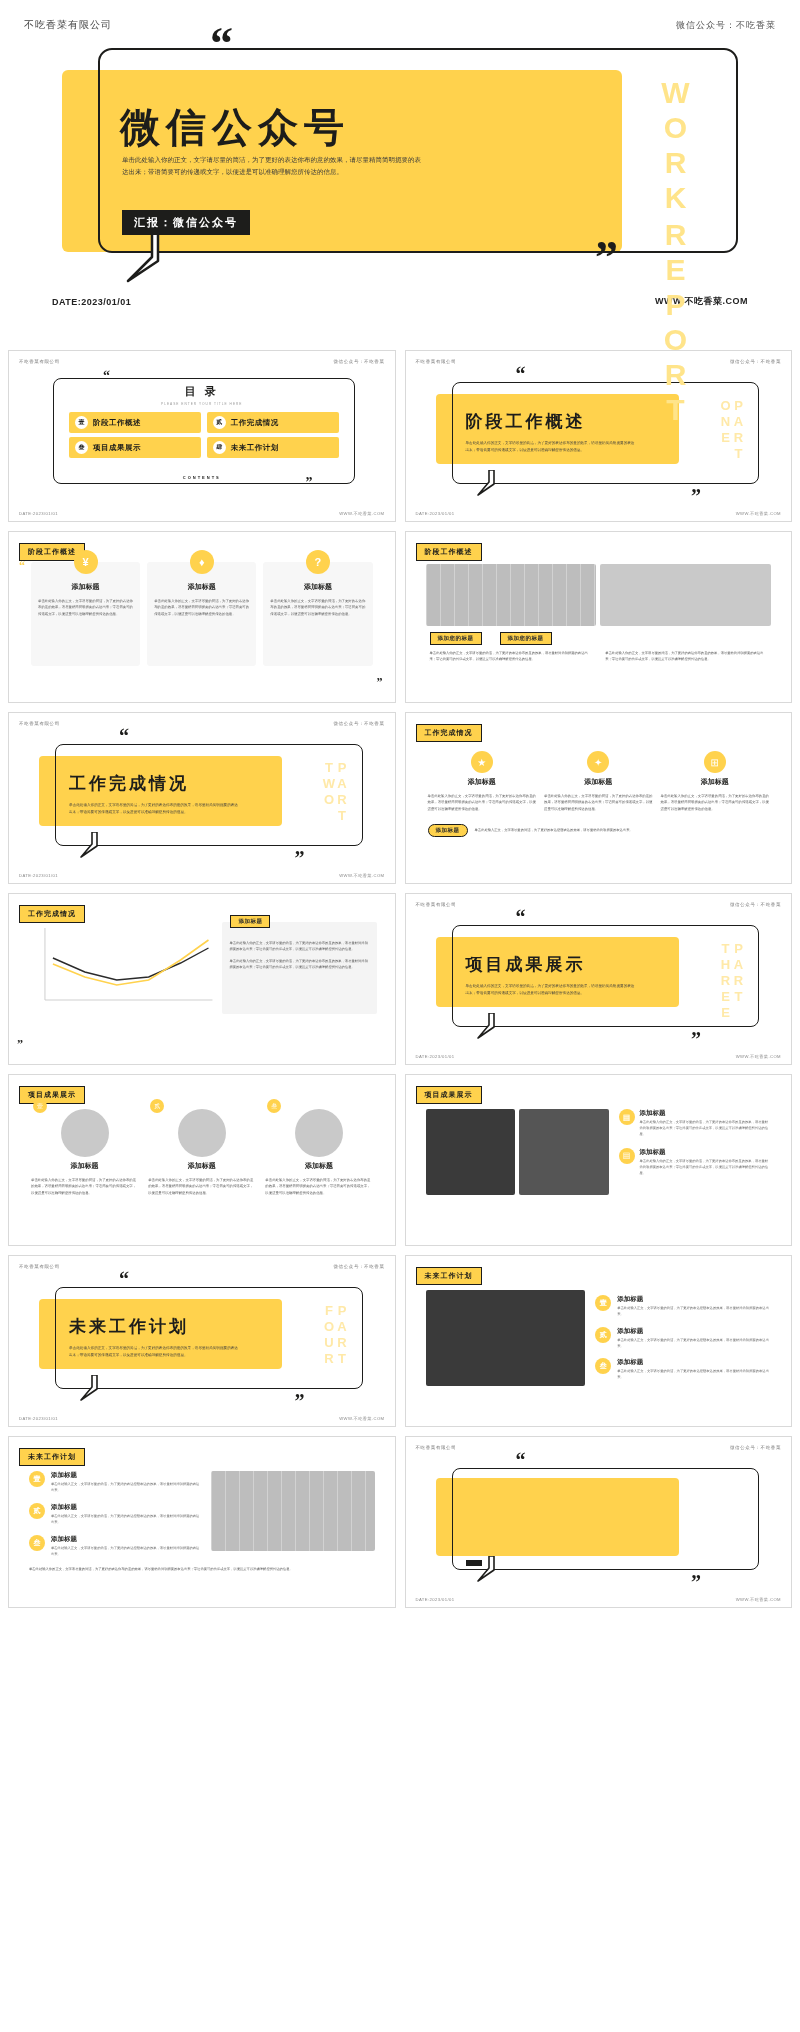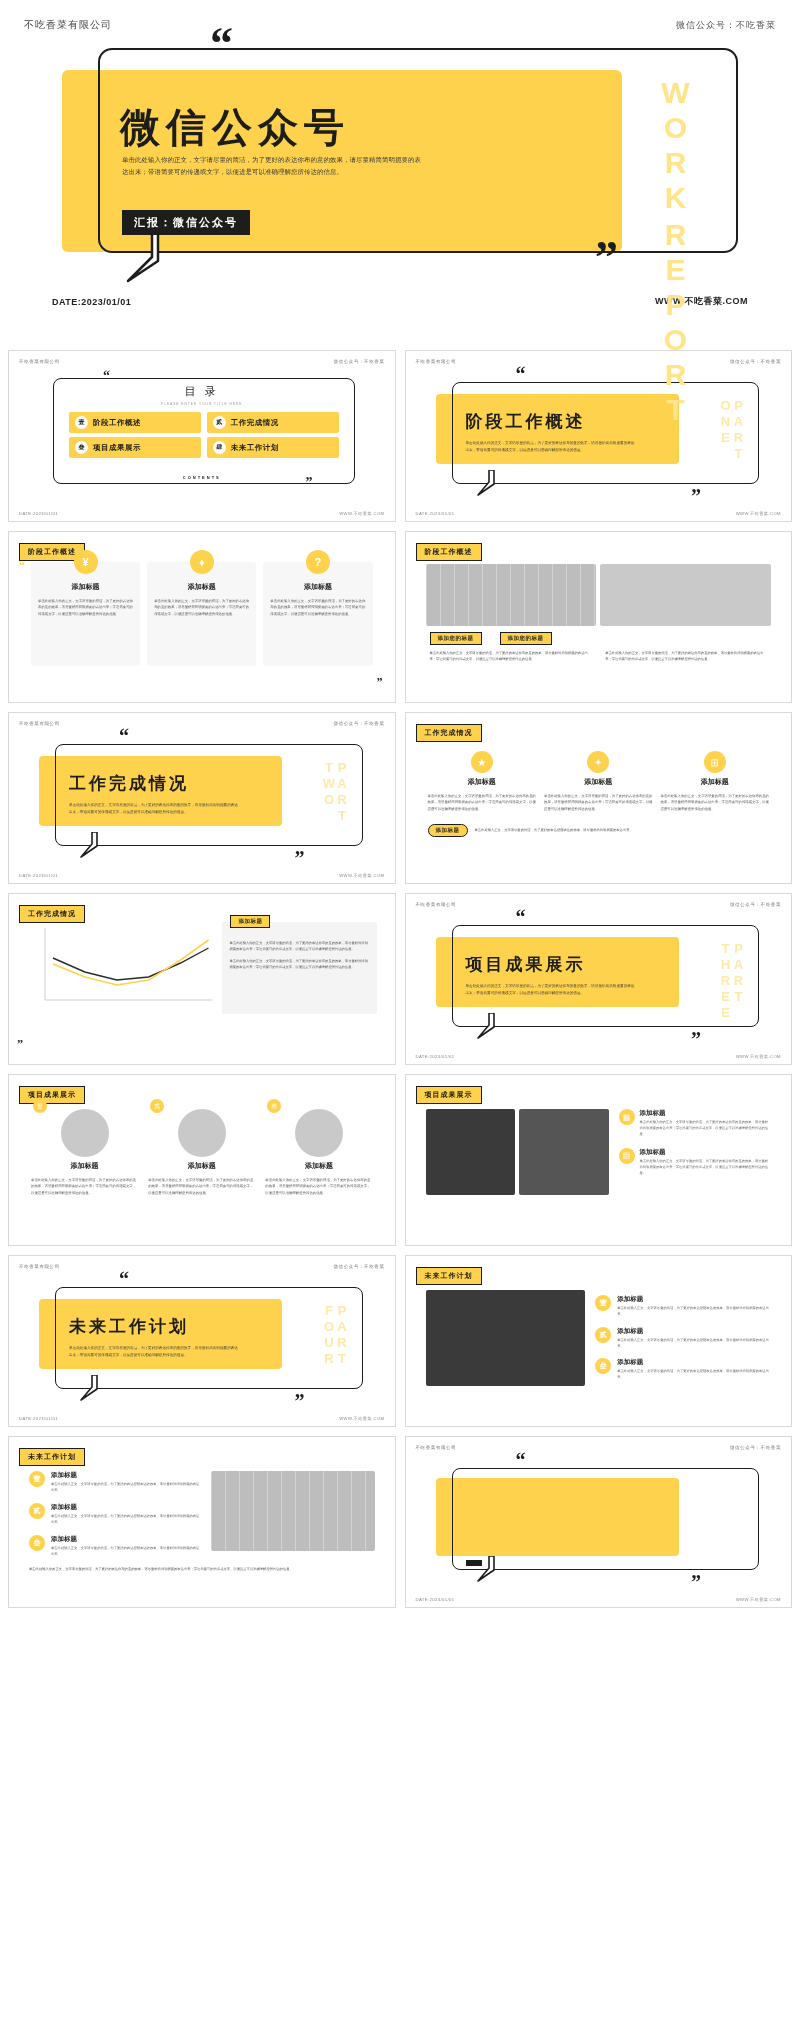--- a/index.html
+++ b/index.html
@@ -174,21 +174,21 @@
 
   .toc-box {
     position: relative; margin: 8px 20px 0 20px; height: 128px;
   }
   .toc-frame {
     position: absolute; left: 14px; right: 10px; top: 6px; bottom: 16px;
     border: 1.4px solid #1d1d1b; border-radius: 8px;
   }
   .toc-head {
     position: absolute; left: 50%; top: 12px; transform: translateX(-50%);
-    font-size: 11px; font-weight: 400; letter-spacing: 3px; color: #1d1d1b; text-align: right;
+    font-size: 11px; font-weight: 700; letter-spacing: 3px; color: #1d1d1b; text-align: right;
   }
   .toc-sub {
     position: absolute; left: 50%; top: 30px; transform: translateX(-50%);
     font-size: 3.2px; color: #999; letter-spacing: 1px;
   }
   .toc-grid {
     position: absolute; left: 30px; right: 26px; top: 40px;
     display: grid; grid-template-columns: 1fr 1fr; gap: 4px 6px;
   }
   .toc-item {

